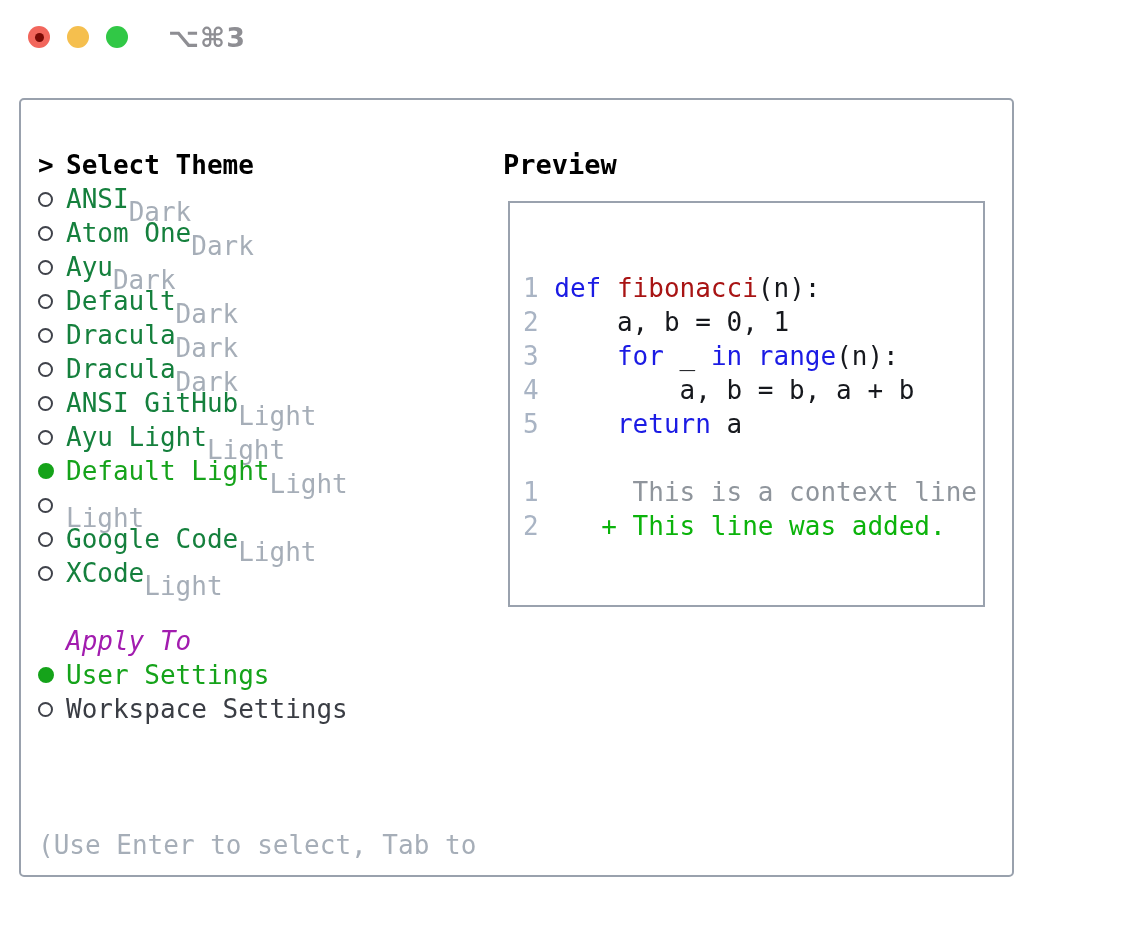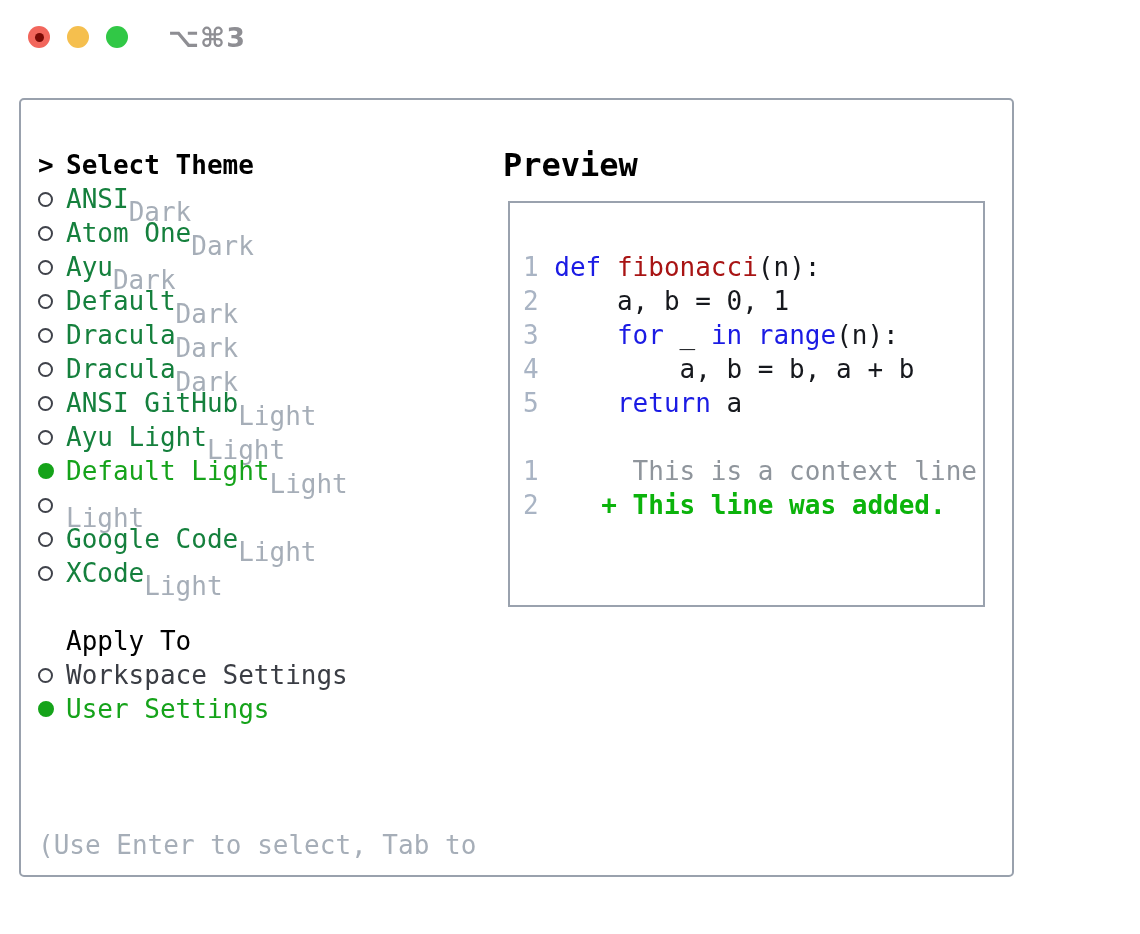--- a/index.html
+++ b/index.html
@@ -24,36 +24,36 @@
   .row { height:34px; display:flex; align-items:center; white-space:pre; }
   .marker { width:28px; flex:none; display:flex; align-items:center; }
   .circle { width:15px; height:15px; border:2px solid #3f424a; border-radius:50%; }
   .row[data-selected="true"] .circle { background:#15a31a; border-color:#15a31a; width:16px; height:16px; }
   .prompt { font-weight:bold; color:#000; }
   .title-text { font-weight:bold; color:#000000; }
   .theme-name { color:#15803d; }
   .row[data-selected="true"] .opt-name, .row[data-selected="true"] .theme-name { color:#15a31a; }
   .variant { color:#a6aeb8;margin-top:26px; }
   .gap34 { height:34px; }
-  .apply-title { color:#000000; }
+  .apply-title { color:#a21caf;font-style:italic; }
   .opt-name { color:#3a3d44; }
   .hint { margin-top:34px; color:#a6aeb8; line-height:34px; font-size:26px; white-space:pre; }
 
   .right-col { width:490px; }
-  .preview-title { height:34px; line-height:34px; font-size:32px; font-weight:bold; color:#000; }
-  .preview-box { margin:19px 0 0 5px; width:477px; height:406px; border:2px solid #9aa2ae; background:#ffffff; padding:47px 0 0 13px; overflow:hidden; }
+  .preview-title { height:34px; line-height:34px; font-size:27px; font-weight:bold; color:#000; }
+  .preview-box { margin:19px 0 0 5px; width:477px; height:406px; border:2px solid #9aa2ae; background:#ffffff; padding:68px 0 0 13px; overflow:hidden; }
   .code-line { height:34px; line-height:34px; font-size:26px; white-space:pre; }
   .ln { color:#a9b4c4; }
   .diff-group { margin-top:34px; }
   [data-tok="plain"] { color:#16181d; }
   [data-tok="kw"]    { color:#1b1be4; }
   [data-tok="fn"]    { color:#a81414; }
   [data-tok="ctx"]   { color:#8f959c; }
   [data-tok="del"]   { color:#c9331f; }
-  [data-tok="add"]   { color:#0bb30b;font-weight:bold; }
+  [data-tok="add"]   { color:#0bb30b; }
 </style>
 </head>
 <body>
 
 <div class="window">
 
   <div class="lights">
     <div class="light light-close">
         <div class="dot"></div>
       </div>
@@ -119,27 +119,27 @@
         <span class="marker"><span class="circle"></span></span>
         <span class="theme-name">XCode</span><span class="variant">Light</span>
       </div>
 
       <div class="gap34"></div>
 
       <div class="row">
         <span class="marker"></span>
         <span class="apply-title">Apply To</span>
       </div>
+      <div class="row" data-selected="true">
+        <span class="marker"><span class="circle"></span></span>
+        <span class="opt-name">User Settings</span>
+      </div>
       <div class="row" data-selected="false">
         <span class="marker"><span class="circle"></span></span>
         <span class="opt-name">Workspace Settings</span>
-      </div>
-      <div class="row" data-selected="true">
-        <span class="marker"><span class="circle"></span></span>
-        <span class="opt-name">User Settings</span>
       </div>
 
       <div class="hint">
         <div>(Use Enter to select, Tab to</div>
         <div>change focus)</div>
       </div>
     </div>
 
     <div class="right-col">
       <div class="preview-title">Preview</div>

